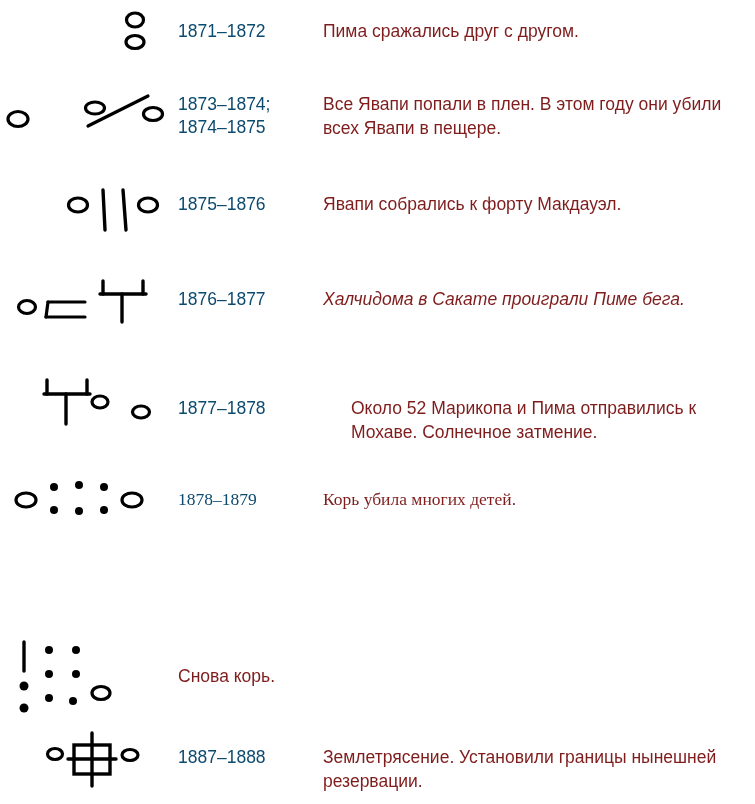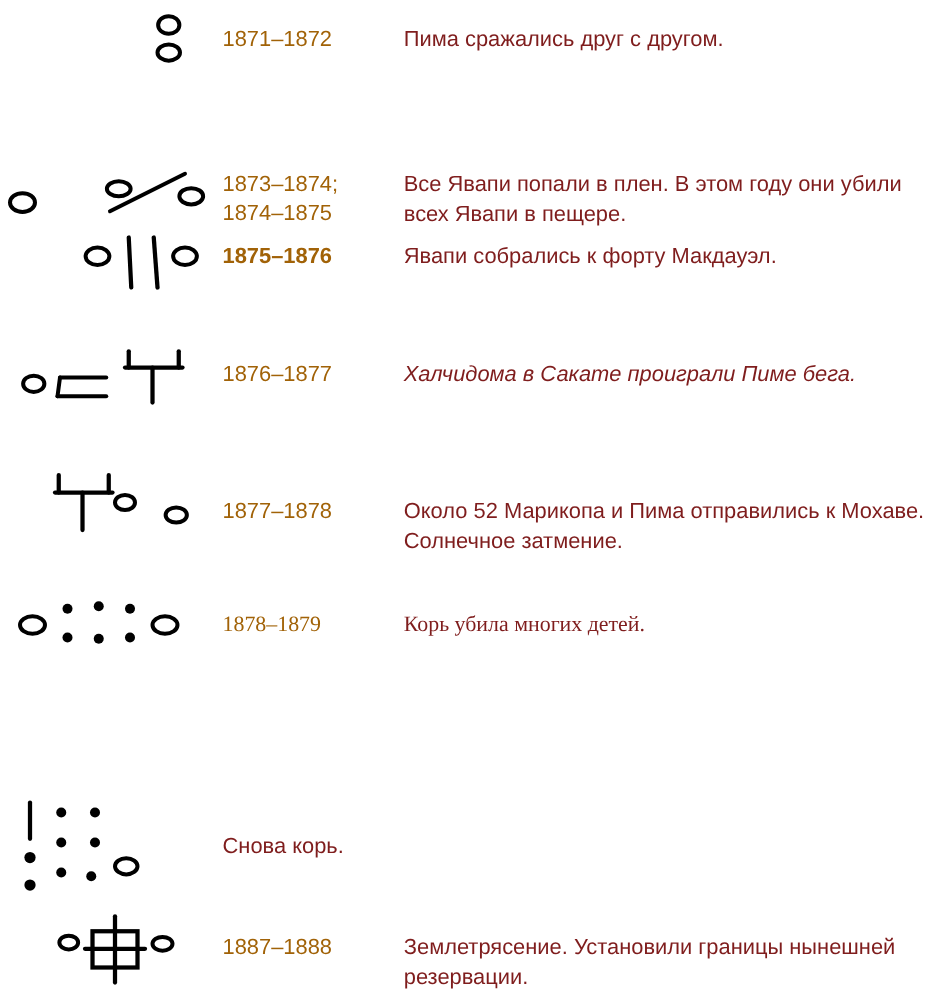--- a/index.html
+++ b/index.html
@@ -33,21 +33,21 @@
     height: 100%;
   }
   .glyph-cell svg {
     display: block;
   }
   .years-cell {
     width: 145px;
     flex: 0 0 145px;
     font-size: 17.5px;
     line-height: 23px;
-    color: #a16207;
+    color: #0c4a6e;
     white-space: pre-line;
   }
   .desc-cell {
     flex: 1 1 auto;
     padding-right: 14px;
     font-size: 17.5px;
     line-height: 23.5px;
     color: #7f1d1d;
   }
 </style>
@@ -60,21 +60,21 @@
     <div class="glyph-cell">
       <svg width="178" height="66" viewBox="0 0 178 66" aria-hidden="true">
         <ellipse cx="135" cy="14" rx="8.5" ry="7" fill="none" stroke="#000" stroke-width="3.2"></ellipse>
         <ellipse cx="135" cy="36" rx="9" ry="6.5" fill="none" stroke="#000" stroke-width="3.2"></ellipse>
       </svg>
     </div>
     <div class="years-cell" style="padding-top:14px;">1871–1872</div>
     <div class="desc-cell" style="padding-top:14px;">Пима сражались друг с другом.</div>
   </div>
 
-  <div class="row" style="top:86px; height:78px;margin-top:43px;">
+  <div class="row" style="top:86px; height:78px;">
     <div class="glyph-cell">
       <svg width="178" height="78" viewBox="0 0 178 78" aria-hidden="true">
         <ellipse cx="18" cy="33" rx="10" ry="7.5" fill="none" stroke="#000" stroke-width="3.2"></ellipse>
         <ellipse cx="95" cy="22" rx="9.5" ry="6" fill="none" stroke="#000" stroke-width="3.2"></ellipse>
         <line x1="88" y1="40" x2="148" y2="10" stroke="#000" stroke-width="3.2" stroke-linecap="round"></line>
         <ellipse cx="153" cy="28" rx="9.5" ry="6.5" fill="none" stroke="#000" stroke-width="3.2"></ellipse>
       </svg>
     </div>
     <div class="years-cell" style="padding-top:7px;">1873–1874;
 1874–1875</div>
@@ -83,21 +83,21 @@
 
   <div class="row" style="top:180px; height:70px;">
     <div class="glyph-cell">
       <svg width="178" height="70" viewBox="0 0 178 70" aria-hidden="true">
         <ellipse cx="78" cy="25" rx="9.5" ry="7" fill="none" stroke="#000" stroke-width="3.2"></ellipse>
         <line x1="103" y1="10" x2="105" y2="50" stroke="#000" stroke-width="3.4" stroke-linecap="round"></line>
         <line x1="123" y1="10" x2="126" y2="50" stroke="#000" stroke-width="3.4" stroke-linecap="round"></line>
         <ellipse cx="148" cy="25" rx="9.5" ry="7" fill="none" stroke="#000" stroke-width="3.2"></ellipse>
       </svg>
     </div>
-    <div class="years-cell" style="padding-top:13px;font-weight:bold;">1875–1876</div>
+    <div class="years-cell" style="padding-top:13px;">1875–1876</div>
     <div class="desc-cell" style="padding-top:13px;">Явапи собрались к форту Макдауэл.</div>
   </div>
 
   <div class="row" style="top:274px; height:70px;">
     <div class="glyph-cell">
       <svg width="178" height="70" viewBox="0 0 178 70" aria-hidden="true">
         <ellipse cx="27" cy="33" rx="8.5" ry="6.5" fill="none" stroke="#000" stroke-width="3.2"></ellipse>
         <line x1="48" y1="28" x2="85" y2="28" stroke="#000" stroke-width="3.2" stroke-linecap="round"></line>
         <line x1="46" y1="43" x2="85" y2="43" stroke="#000" stroke-width="3.2" stroke-linecap="round"></line>
         <line x1="48" y1="28" x2="46" y2="43" stroke="#000" stroke-width="3.2" stroke-linecap="round"></line>
@@ -116,21 +116,21 @@
       <svg width="178" height="78" viewBox="0 0 178 78" aria-hidden="true">
         <line x1="47" y1="8" x2="47" y2="22" stroke="#000" stroke-width="3.4" stroke-linecap="round"></line>
         <line x1="44" y1="22" x2="90" y2="22" stroke="#000" stroke-width="3.4" stroke-linecap="round"></line>
         <line x1="87" y1="8" x2="87" y2="22" stroke="#000" stroke-width="3.4" stroke-linecap="round"></line>
         <line x1="66" y1="22" x2="66" y2="52" stroke="#000" stroke-width="3.4" stroke-linecap="round"></line>
         <ellipse cx="100" cy="30" rx="8" ry="6" fill="none" stroke="#000" stroke-width="3.2"></ellipse>
         <ellipse cx="141" cy="40" rx="8.5" ry="6" fill="none" stroke="#000" stroke-width="3.2"></ellipse>
       </svg>
     </div>
     <div class="years-cell" style="padding-top:25px;">1877–1878</div>
-    <div class="desc-cell" style="padding-top:25px;">Около 52 Марикопа и Пима отправились к Мохаве. Солнечное затмение.</div>
+    <div class="desc-cell" style="padding-top:25px;margin-left:28px;">Около 52 Марикопа и Пима отправились к Мохаве. Солнечное затмение.</div>
   </div>
 
   <div class="row" style="top:470px; height:60px;font-family:Liberation Serif, serif;">
     <div class="glyph-cell">
       <svg width="178" height="60" viewBox="0 0 178 60" aria-hidden="true">
         <ellipse cx="26" cy="30" rx="10" ry="7" fill="none" stroke="#000" stroke-width="3.2"></ellipse>
         <circle cx="54" cy="17" r="4" fill="#000"></circle>
         <circle cx="79" cy="15" r="4" fill="#000"></circle>
         <circle cx="104" cy="17" r="4" fill="#000"></circle>
         <circle cx="54" cy="40" r="4" fill="#000"></circle>

